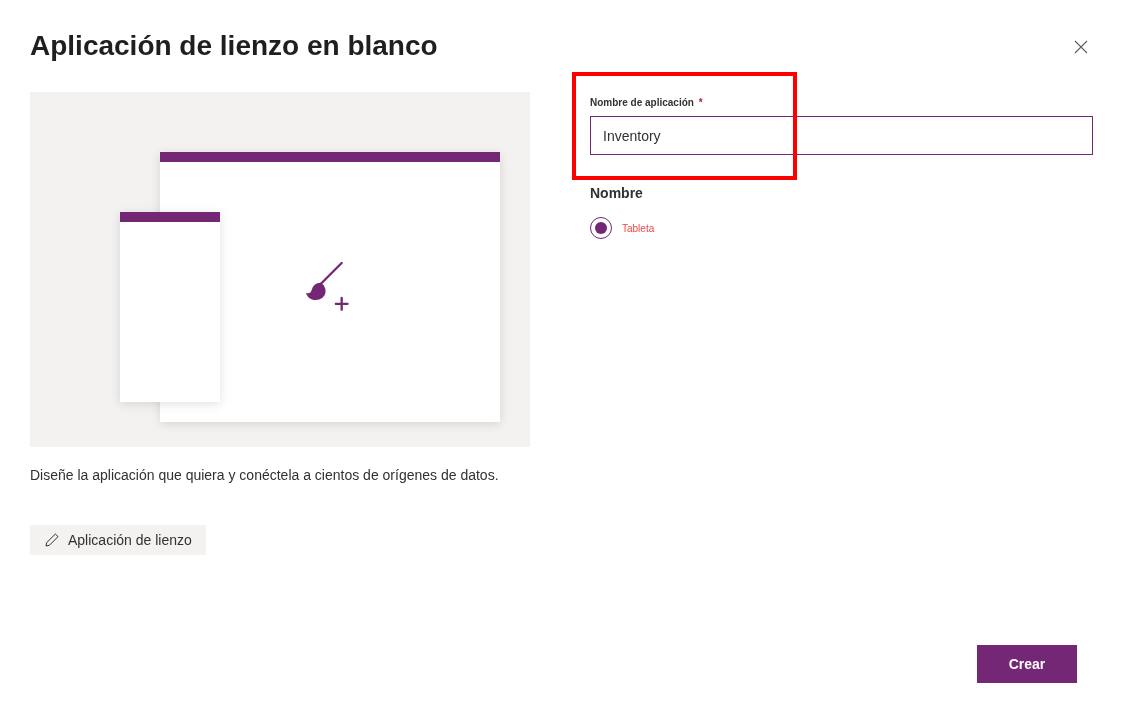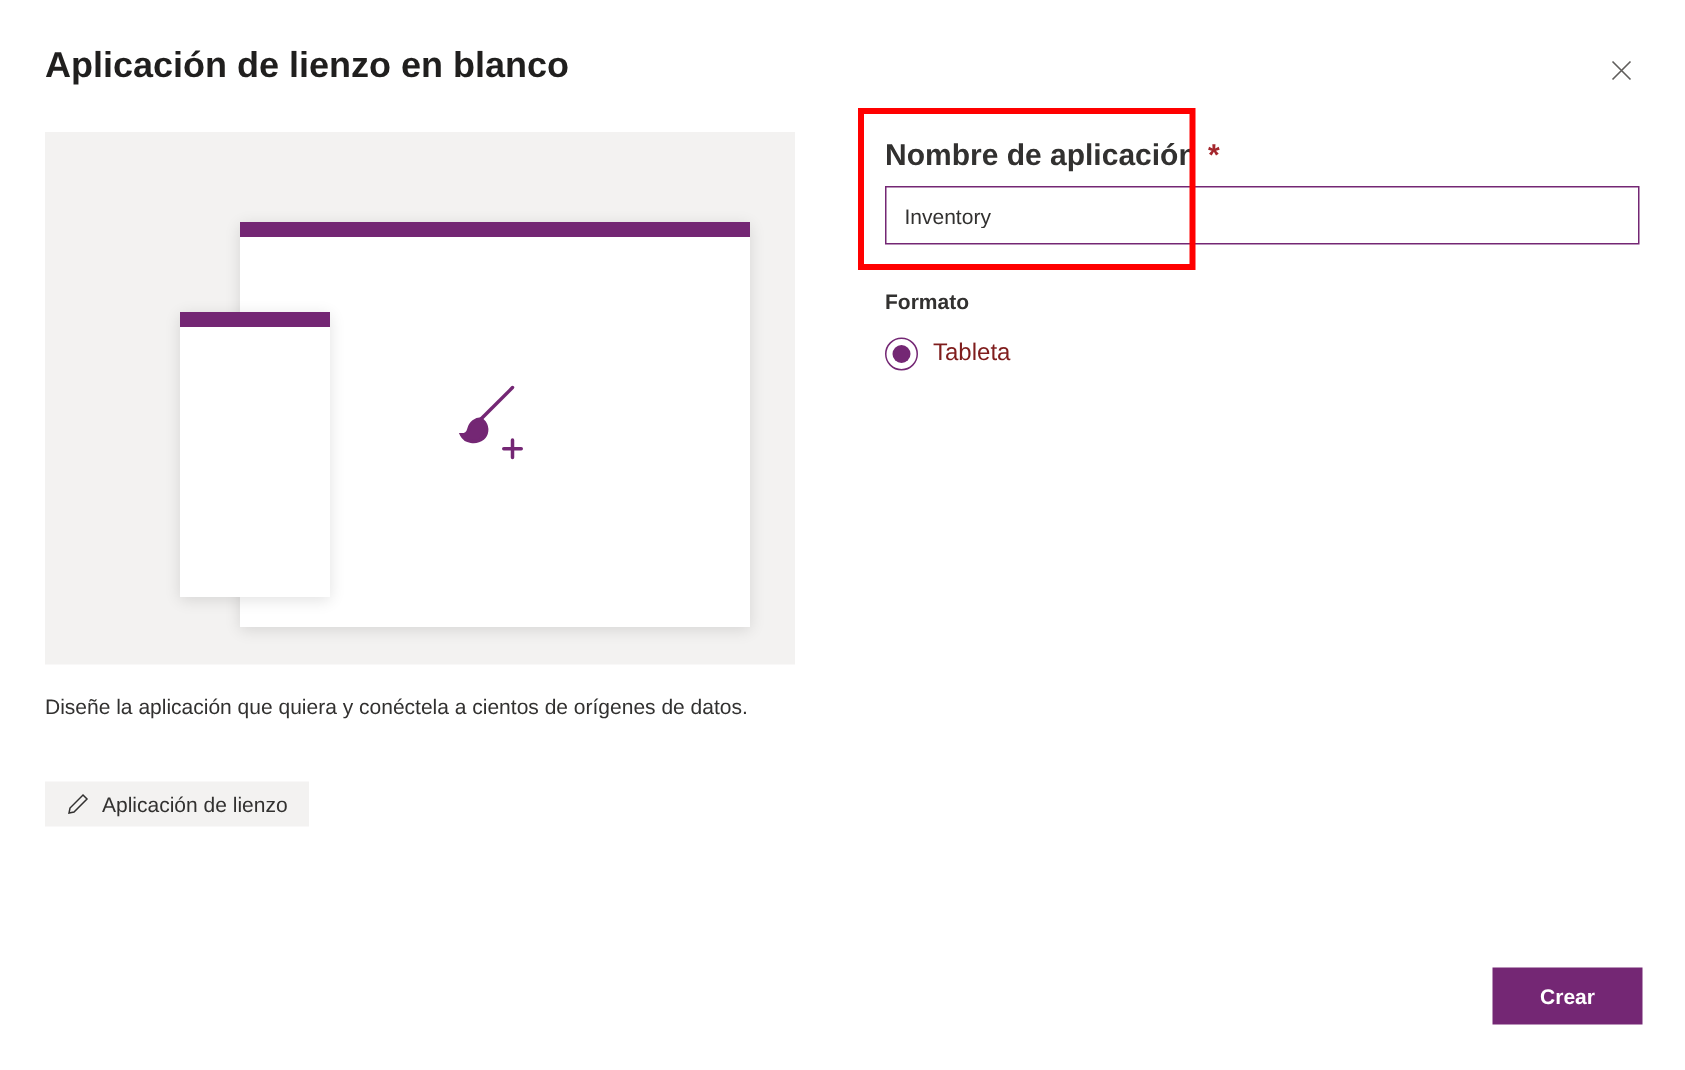--- a/index.html
+++ b/index.html
@@ -14,21 +14,21 @@
       height: 713px;
       position: relative;
       color: #323130;
     }
     .dialog {
       padding: 30px 30px 30px 30px;
       position: relative;
       height: 100%;
     }
     .dialog-title {
-      font-size: 24px;
+      font-size: 28px;
       font-weight: 600;
       color: #201f1e;
       margin-bottom: 30px;
     }
     .close-btn {
       position: absolute;
       top: 35px;
       right: 30px;
       width: 24px;
       height: 24px;
@@ -119,21 +119,21 @@
     .highlight-box {
       position: absolute;
       border: 4px solid #ff0000;
       pointer-events: none;
       left: 572px;
       top: 72px;
       width: 225px;
       height: 108px;
     }
     .field-label {
-      font-size: 20px;
+      font-size: 10px;
       font-weight: 600;
       color: #323130;
       margin-bottom: 8px;
       display: block;
     }
     .required {
       color: #a4262c;
       margin-left: 2px;
     }
     .text-input {
@@ -174,27 +174,27 @@
     .radio-circle.selected {
       border-color: #742774;
     }
     .radio-dot {
       width: 12px;
       height: 12px;
       border-radius: 50%;
       background: #742774;
     }
     .radio-label {
-      font-size: 16px;
-      color: #7f1d1d;
+      font-size: 10px;
+      color: #ef4444;
     }
     .footer {
       position: absolute;
       bottom: 30px;
-      right: 28px;
+      right: 46px;
       display: flex;
       gap: 8px;
     }
     .btn {
       min-width: 100px;
       height: 38px;
       padding: 0 20px;
       font-size: 14px;
       font-family: inherit;
       cursor: pointer;
@@ -248,21 +248,21 @@
       </div>
     </div>
 
     <div class="right-col">
       <label class="field-label">
         <span>Nombre de aplicación</span>
         <span class="required">*</span>
       </label>
       <input type="text" class="text-input" value="Inventory" style="">
 
-      <label class="section-label">Formato</label>
+      <label class="section-label">Nombre</label>
 
       <div class="radio-option">
         <div class="radio-circle selected">
           <div class="radio-dot"></div>
         </div>
         <span class="radio-label">Tableta</span>
       </div>
 
     </div>
   </div>

